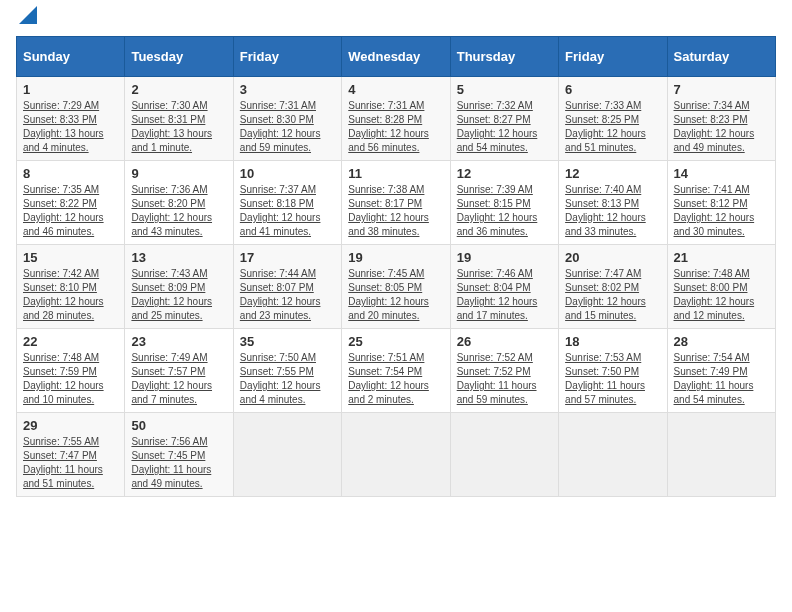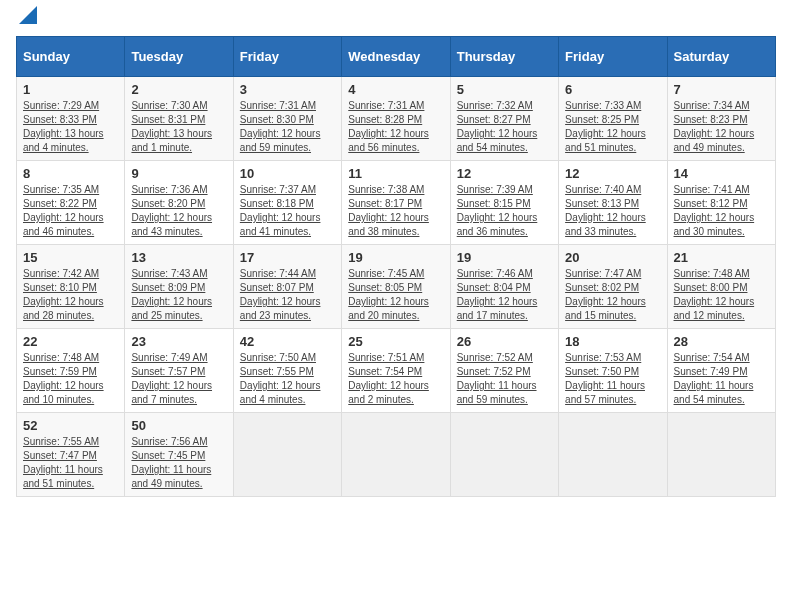--- a/index.html
+++ b/index.html
@@ -201,21 +201,21 @@
       <tr>
         <td>
           <span class="day-num">22</span>
           <div class="cell-text">Sunrise: 7:48 AM<br>Sunset: 7:59 PM<br>Daylight: 12 hours<br>and 10 minutes.</div>
         </td>
         <td>
           <span class="day-num">23</span>
           <div class="cell-text">Sunrise: 7:49 AM<br>Sunset: 7:57 PM<br>Daylight: 12 hours<br>and 7 minutes.</div>
         </td>
         <td>
-          <span class="day-num">42</span>
+          <span class="day-num">35</span>
           <div class="cell-text">Sunrise: 7:50 AM<br>Sunset: 7:55 PM<br>Daylight: 12 hours<br>and 4 minutes.</div>
         </td>
         <td>
           <span class="day-num">25</span>
           <div class="cell-text">Sunrise: 7:51 AM<br>Sunset: 7:54 PM<br>Daylight: 12 hours<br>and 2 minutes.</div>
         </td>
         <td>
           <span class="day-num">26</span>
           <div class="cell-text">Sunrise: 7:52 AM<br>Sunset: 7:52 PM<br>Daylight: 11 hours<br>and 59 minutes.</div>
         </td>
@@ -223,21 +223,21 @@
           <span class="day-num">18</span>
           <div class="cell-text">Sunrise: 7:53 AM<br>Sunset: 7:50 PM<br>Daylight: 11 hours<br>and 57 minutes.</div>
         </td>
         <td>
           <span class="day-num">28</span>
           <div class="cell-text">Sunrise: 7:54 AM<br>Sunset: 7:49 PM<br>Daylight: 11 hours<br>and 54 minutes.</div>
         </td>
       </tr>
       <tr>
         <td>
-          <span class="day-num">52</span>
+          <span class="day-num">29</span>
           <div class="cell-text">Sunrise: 7:55 AM<br>Sunset: 7:47 PM<br>Daylight: 11 hours<br>and 51 minutes.</div>
         </td>
         <td>
           <span class="day-num">50</span>
           <div class="cell-text">Sunrise: 7:56 AM<br>Sunset: 7:45 PM<br>Daylight: 11 hours<br>and 49 minutes.</div>
         </td>
         <td class="empty"></td>
         <td class="empty"></td>
         <td class="empty"></td>
         <td class="empty"></td>

